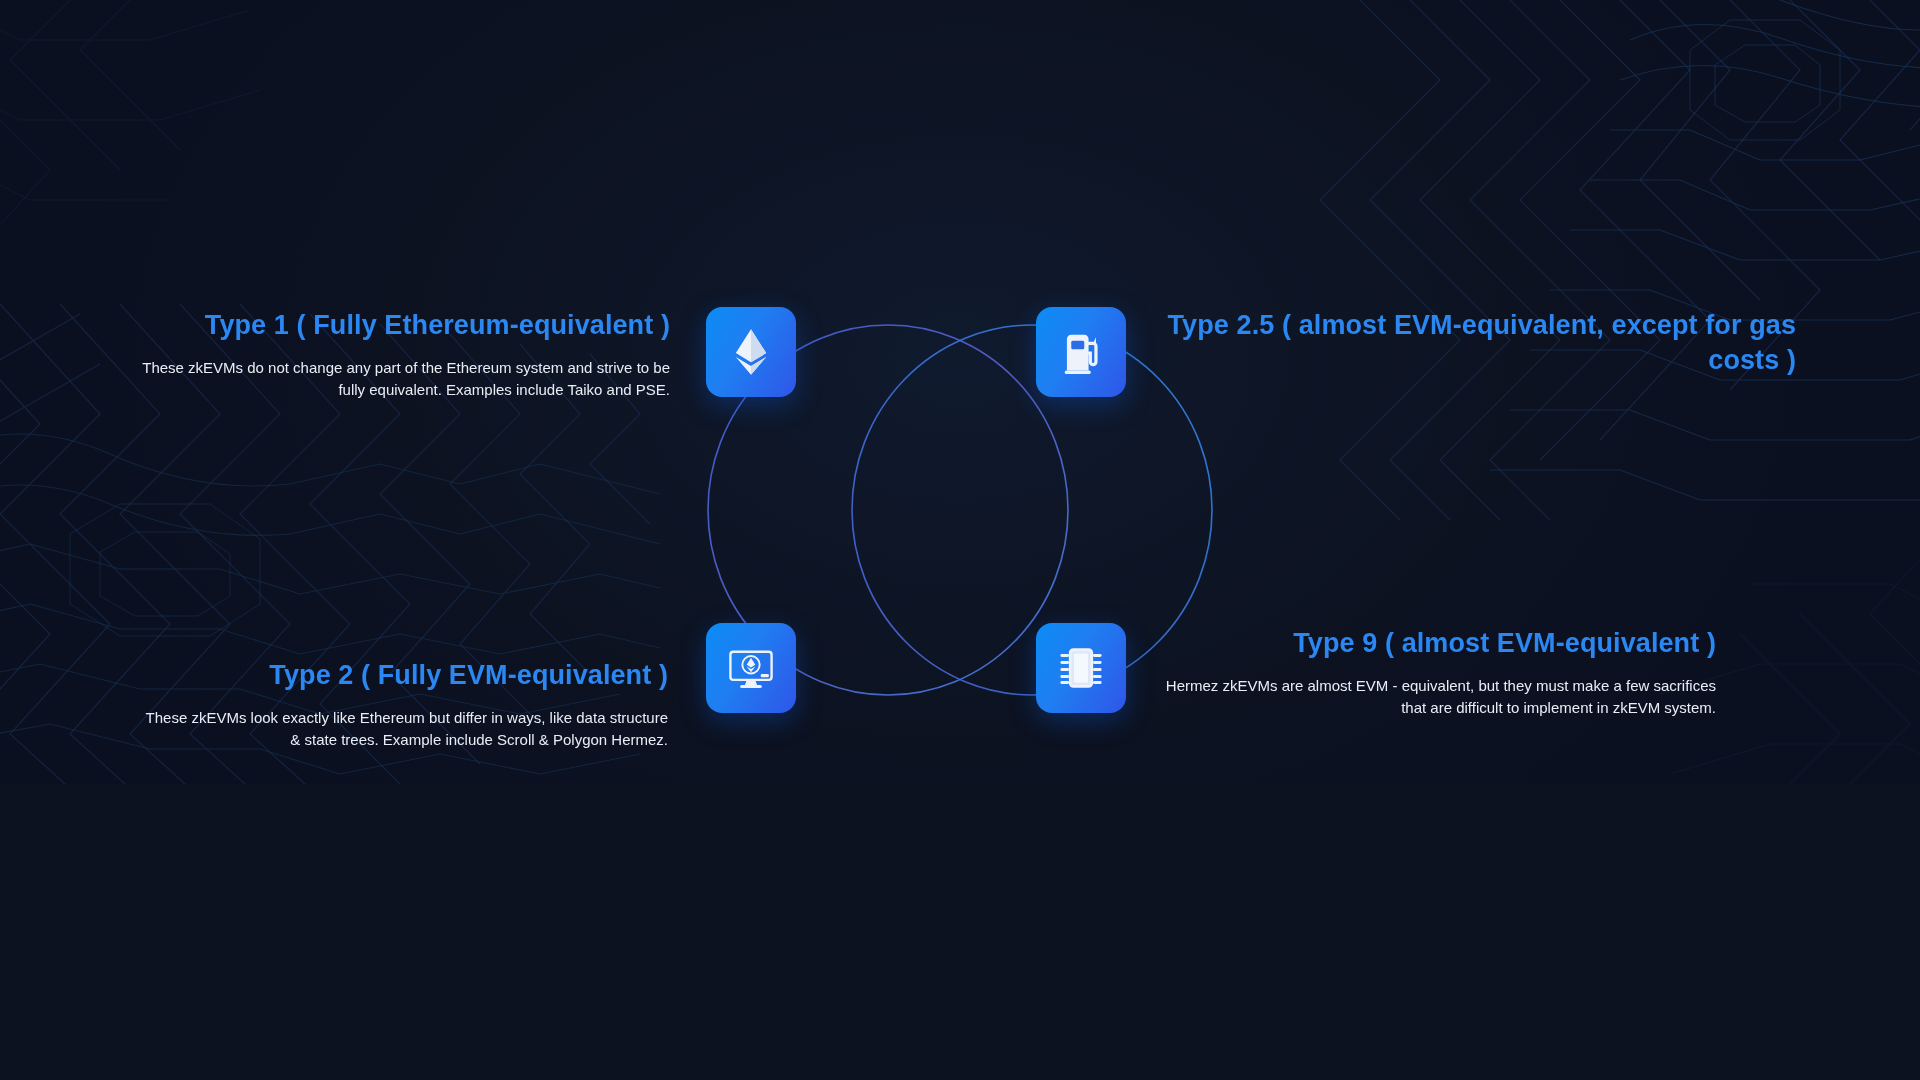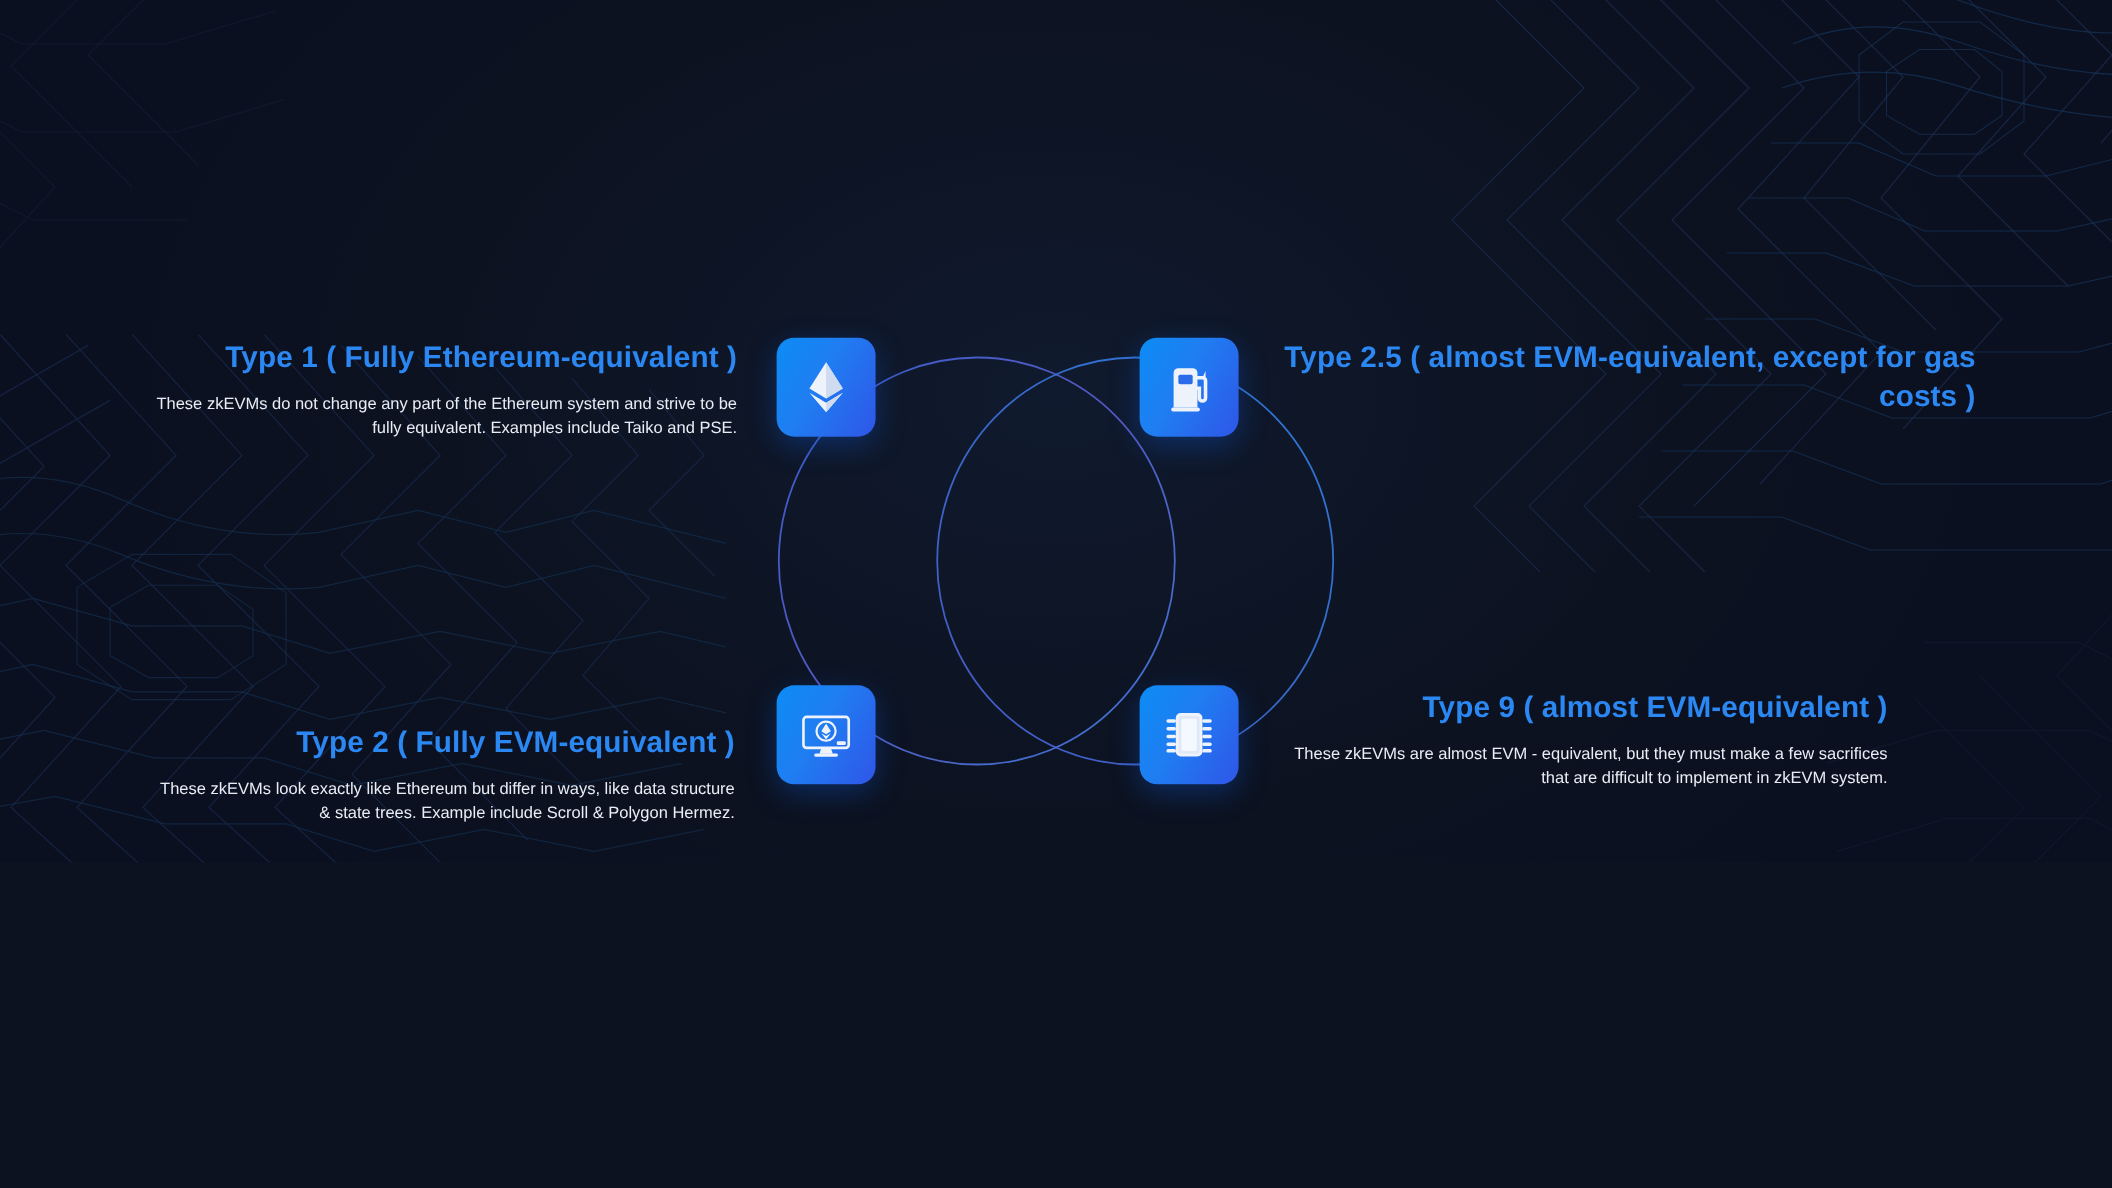--- a/index.html
+++ b/index.html
@@ -247,16 +247,16 @@
     <h2>Type 2 ( Fully EVM-equivalent )</h2>
     <p>These zkEVMs look exactly like Ethereum but differ in ways, like data structure &amp; state trees. Example include Scroll &amp; Polygon Hermez.</p>
   </div>
 
   <div class="block right" id="blk-type25">
     <h2>Type 2.5 ( almost EVM-equivalent, except for gas costs )</h2>
   </div>
 
   <div class="block right" id="blk-type3">
     <h2>Type 9 ( almost EVM-equivalent )</h2>
-    <p>These zkEVMs are almost EVM - equivalent, but they must make a few sacrifices that are difficult to implement in zkEVM system.</p>
+    <p>Hermez zkEVMs are almost EVM - equivalent, but they must make a few sacrifices that are difficult to implement in zkEVM system.</p>
   </div>
 
 </div>
 
 </body></html>

